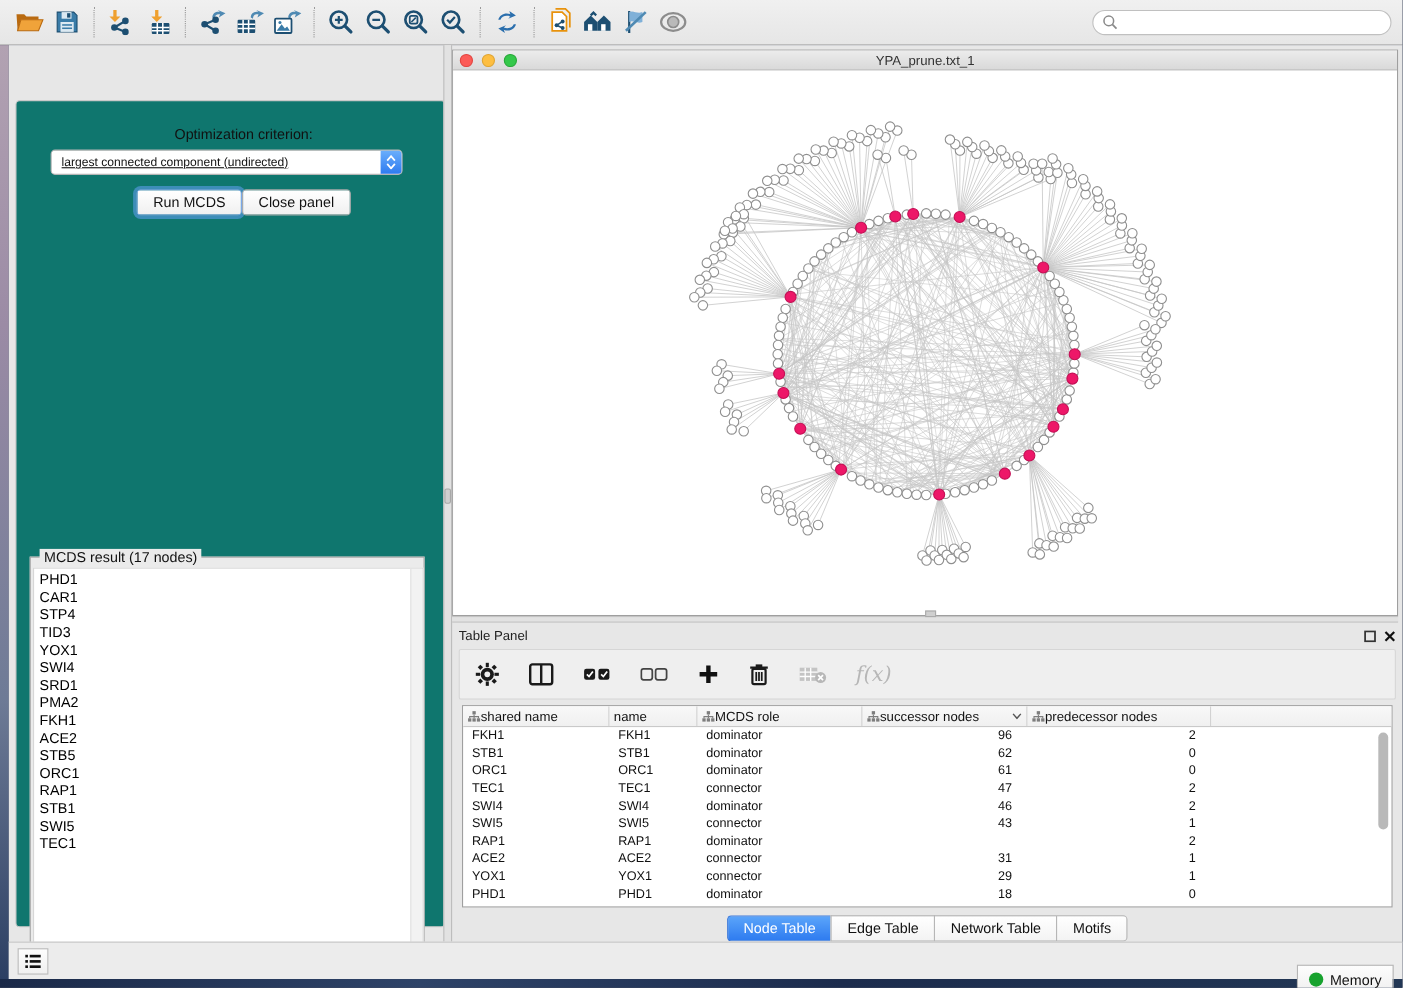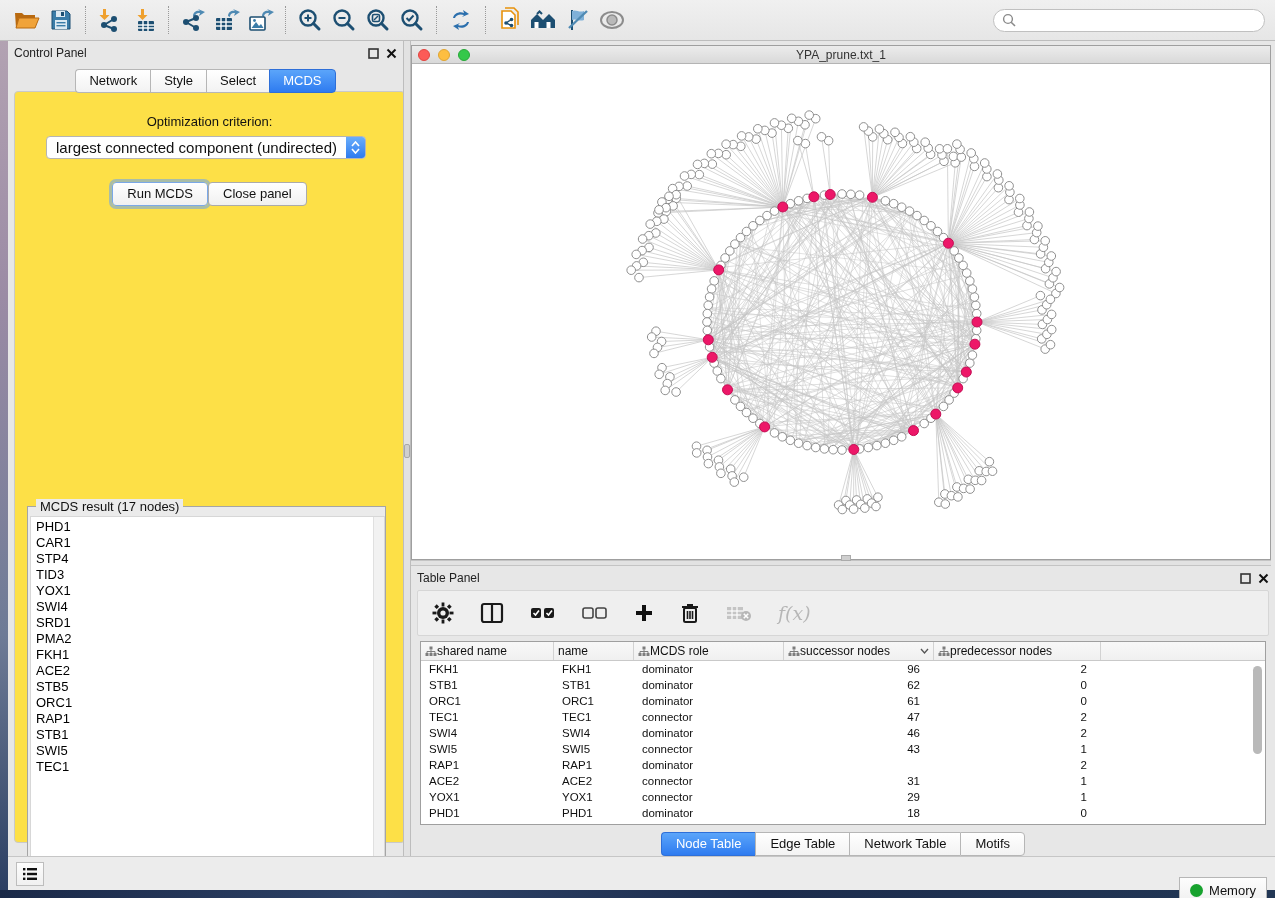--- a/index.html
+++ b/index.html
@@ -30,29 +30,29 @@
   .panel-header { height:24px; display:flex; align-items:center; padding:0 6px; }
   .panel-title { font-size:12px; color:#222; }
   .panel-btns { margin-left:auto; display:flex; gap:7px; align-items:center; }
   .ctab-row { position:absolute; left:0; top:28px; width:100%; display:flex; justify-content:center; z-index:3; }
   .ctab { font-size:13px; padding:3px 13px 4px; background:linear-gradient(#ffffff,#f2f2f2);
     border:1px solid #b6b6b6; border-right:none; color:#111; cursor:pointer; }
   .ctab:first-child { border-radius:4px 0 0 4px; }
   .ctab:last-child { border-right:1px solid #b6b6b6; border-radius:0 4px 4px 0; }
   .ctab.sel { background:linear-gradient(#5ba5fa,#2e7bf0); color:#fff; border-color:#2e6fd8; }
   #ctab-page { position:absolute; left:6px; top:50px; width:391px; height:752px;
-    background:#fde047; border:1px solid #c9c9c9; border-radius:4px; }
+    background:#0f766e; border:1px solid #c9c9c9; border-radius:4px;padding-left:12px; }
   #opt-label { position:absolute; top:22px; width:100%; text-align:center; font-size:13px; color:#111; }
   #opt-select { position:absolute; left:31px; top:44px; width:320px; height:23px; background:#fff;
     border:1px solid #b5b5b5; border-radius:4px; display:flex; align-items:center; cursor:pointer; }
-  #opt-select .val { flex:1; font-size:15px; padding-left:9px; color:#111; white-space:nowrap; }
+  #opt-select .val { flex:1; font-size:11px; padding-left:9px; color:#111; white-space:nowrap;text-decoration:underline; }
   #opt-select .stepper { width:19px; height:21px; border-radius:0 3px 3px 0;
     background:linear-gradient(#6aaefb,#2e7bf0); display:flex; flex-direction:column;
     align-items:center; justify-content:center; gap:1px; }
-  .ctl-btn-row { position:absolute; top:90px; width:100%; display:flex; justify-content:center; gap:0; }
+  .ctl-btn-row { position:absolute; top:80px; width:100%; display:flex; justify-content:center; gap:0; }
   .ctl-btn { font-size:13px; padding:3px 14px 4px; background:linear-gradient(#ffffff,#f0f0f0);
     border:1px solid #ababab; border-radius:4px; color:#111; cursor:pointer; }
   .ctl-btn.focused { box-shadow:0 0 0 3px rgba(100,160,245,.55); border-color:#7aa8e8; }
 
   #mcds-group { position:absolute; left:12px; top:414px; width:359px; height:372px;
     border:1px solid #a5a5a5; background:#ebebeb; }
   #mcds-legend { position:absolute; left:8px; top:-8px; background:#ebebeb; padding:0 4px;
     font-size:13px; color:#111; }
   #mcds-list { position:absolute; left:2px; top:9px; width:355px; height:361px; background:#fff;
     border:1px solid #d7d7d7; overflow:hidden; }
@@ -276,38 +276,20 @@
     <input placeholder="" style="">
   </div>
 </div>
 
 <div id="desktop-left" class="abs"></div>
 <div id="desktop-bottom" class="abs"></div>
 
 <div id="main" class="abs">
 
   <div id="control-panel" class="abs">
-    <div class="panel-header">
-      <span class="panel-title">Control Panel</span>
-      <span class="panel-btns">
-        <svg width="11" height="11" viewBox="0 0 11 11">
-            <rect x="1" y="1" width="9" height="9" fill="none" stroke="#333" stroke-width="1.6"></rect>
-          </svg>
-        <svg width="11" height="11" viewBox="0 0 11 11">
-            <line x1="1.5" y1="1.5" x2="9.5" y2="9.5" stroke="#111" stroke-width="2"></line>
-            <line x1="9.5" y1="1.5" x2="1.5" y2="9.5" stroke="#111" stroke-width="2"></line>
-          </svg>
-      </span>
-    </div>
-    <div class="ctab-row" id="ctabs">
-        <span class="ctab">Network</span>
-        <span class="ctab">Style</span>
-        <span class="ctab">Select</span>
-        <span class="ctab sel">MCDS</span>
-      </div>
     <div id="ctab-page">
       <div id="opt-label">Optimization criterion:</div>
       <div id="opt-select">
         <span class="val">largest connected component (undirected)</span>
         <span class="stepper">
           <svg width="9" height="6" viewBox="0 0 9 6">
               <path d="M1 5 L4.5 1 L8 5" fill="none" stroke="#fff" stroke-width="1.6"></path>
             </svg>
           <svg width="9" height="6" viewBox="0 0 9 6">
               <path d="M1 1 L4.5 5 L8 1" fill="none" stroke="#fff" stroke-width="1.6"></path>

